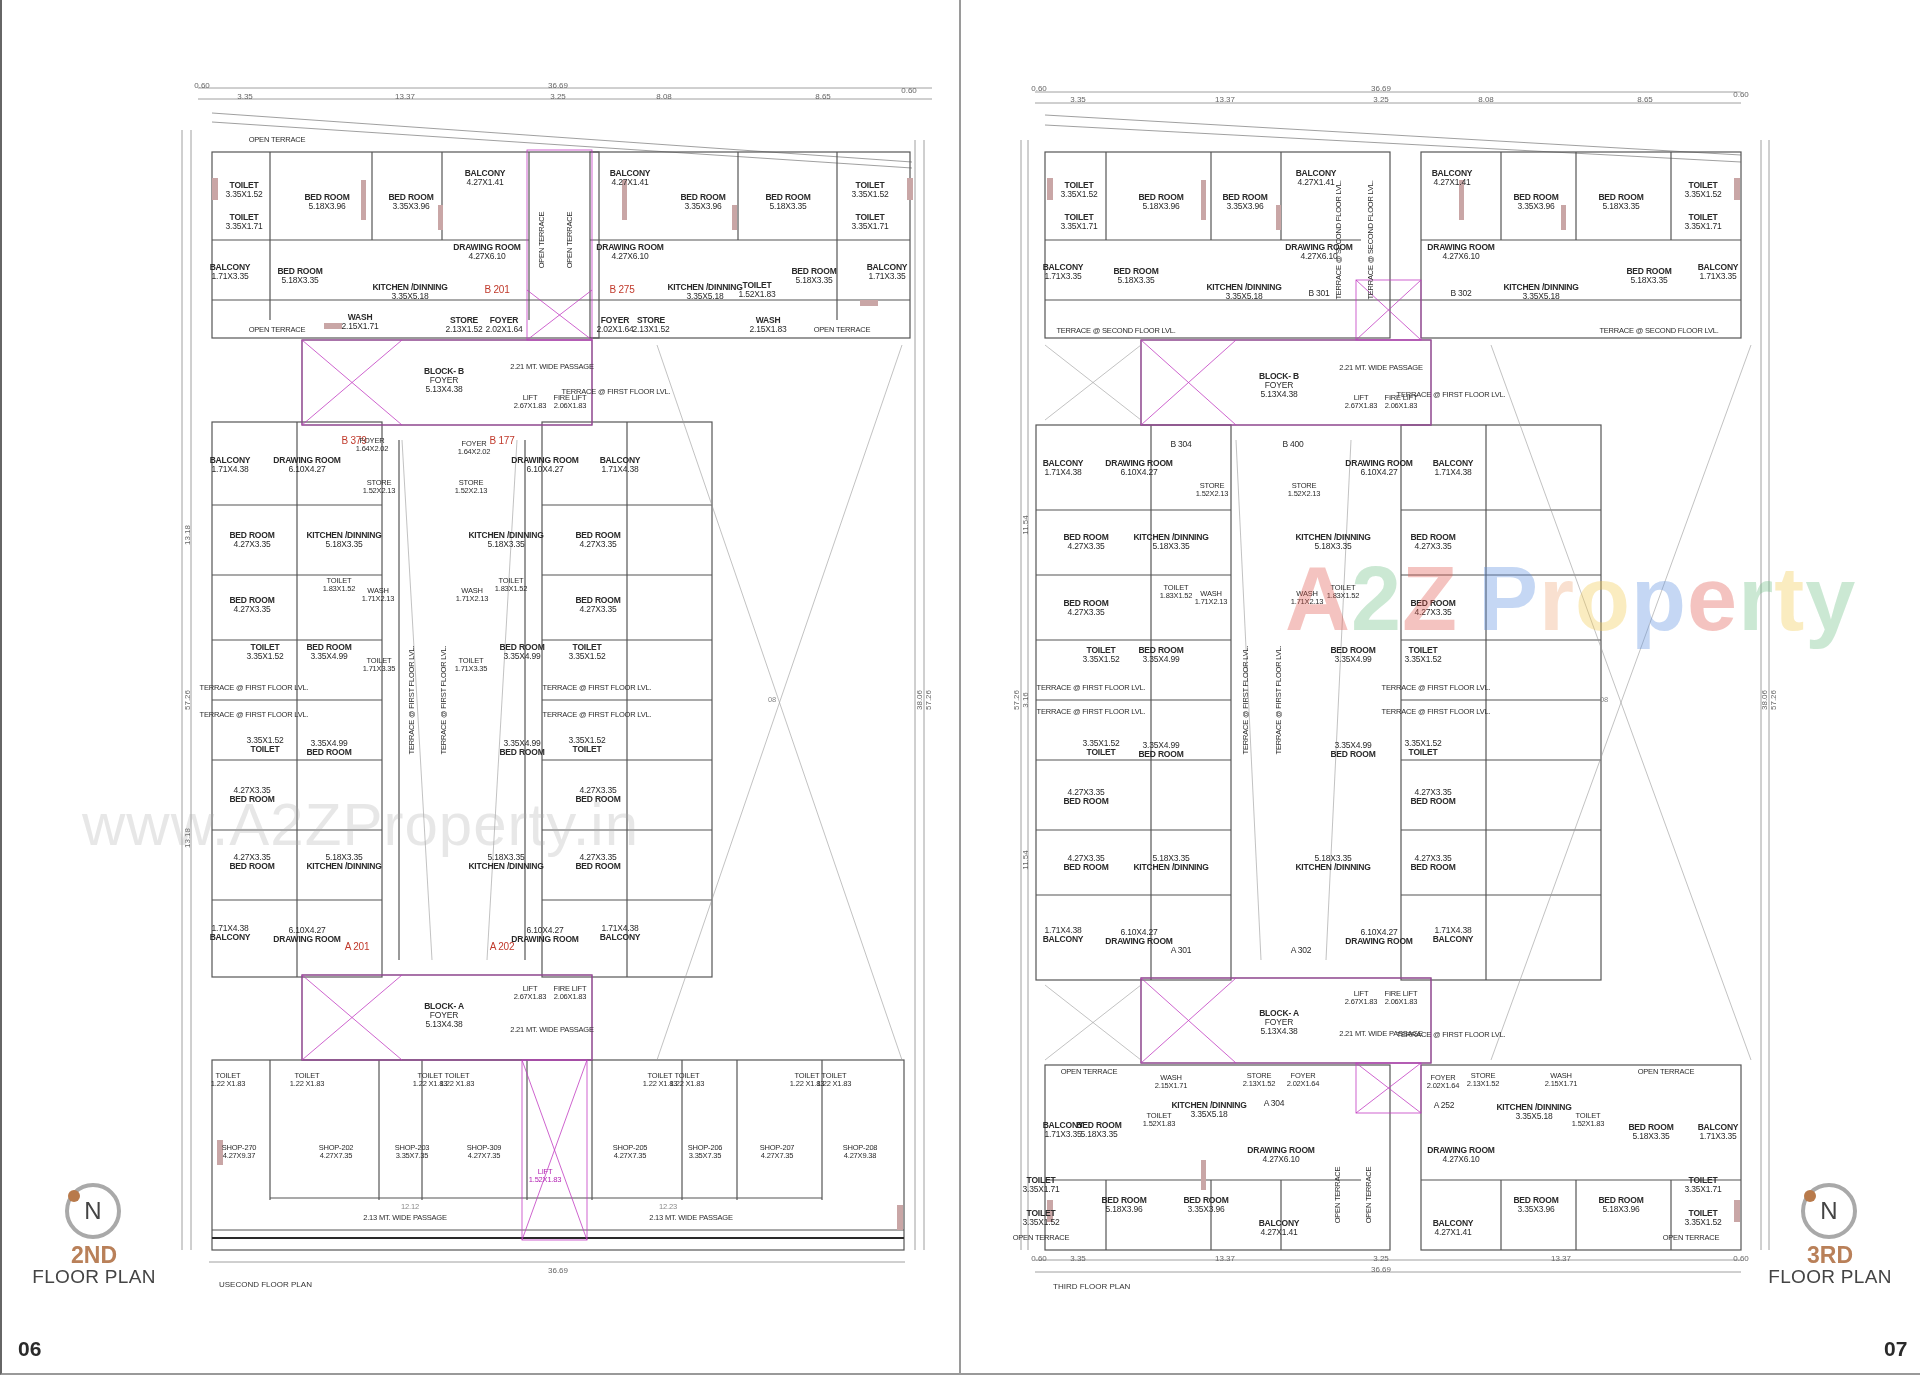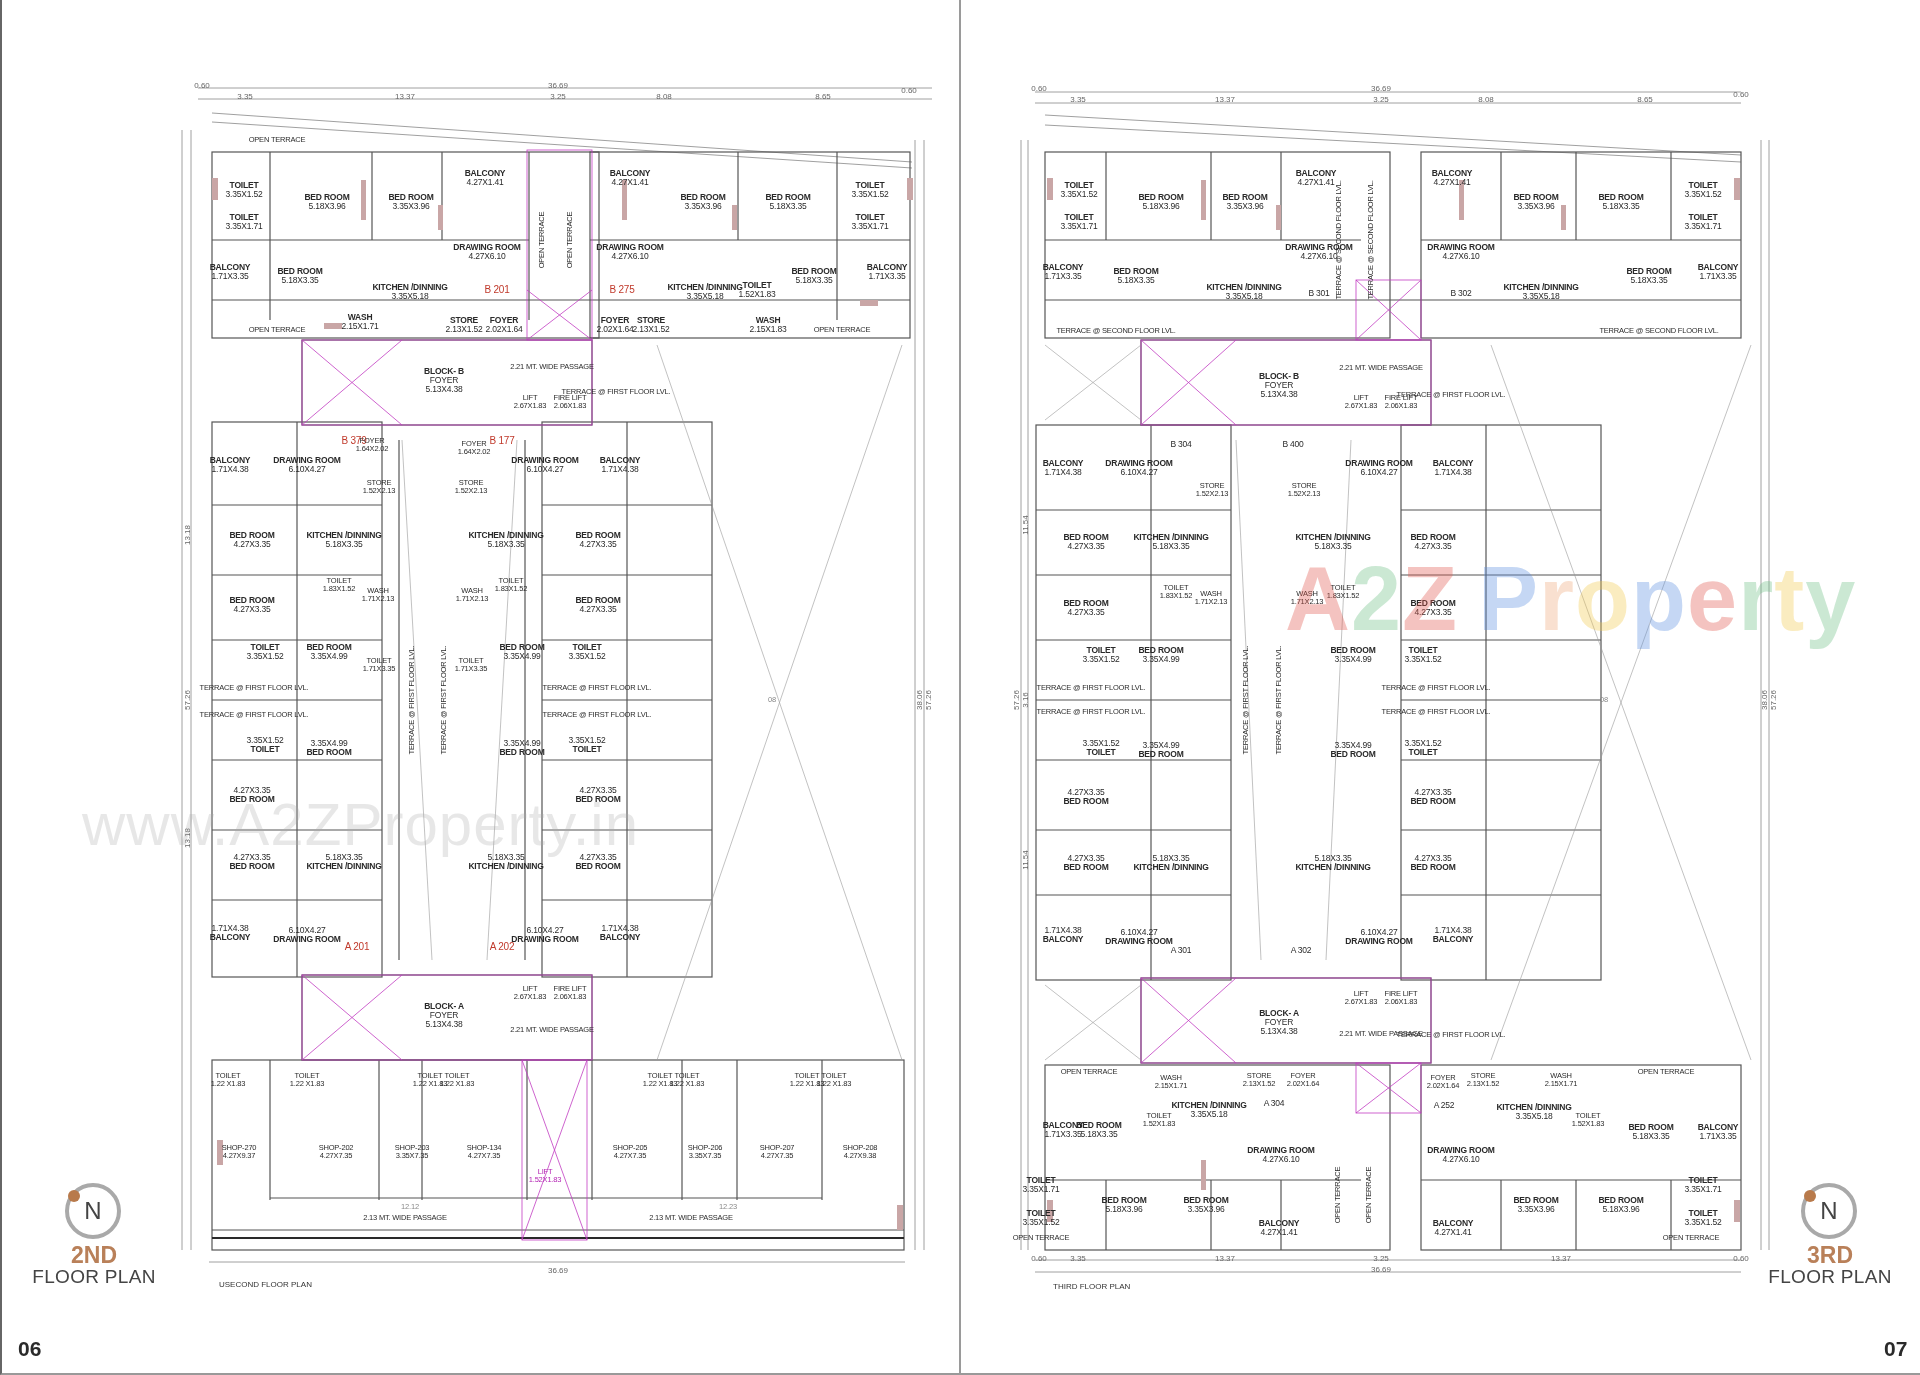--- a/index.html
+++ b/index.html
@@ -261,30 +261,30 @@
   <div class="lbl small" style="left:428px;top:1080px"><span>TOILET</span><span class="dim">1.22 X1.83</span></div>
   <div class="lbl small" style="left:455px;top:1080px"><span>TOILET</span><span class="dim">1.22 X1.83</span></div>
   <div class="lbl small" style="left:658px;top:1080px"><span>TOILET</span><span class="dim">1.22 X1.83</span></div>
   <div class="lbl small" style="left:685px;top:1080px"><span>TOILET</span><span class="dim">1.22 X1.83</span></div>
   <div class="lbl small" style="left:805px;top:1080px"><span>TOILET</span><span class="dim">1.22 X1.83</span></div>
   <div class="lbl small" style="left:832px;top:1080px"><span>TOILET</span><span class="dim">1.22 X1.83</span></div>
 
   <div class="lbl small" style="left:237px;top:1152px"><span>SHOP-270</span><span class="dim">4.27X9.37</span></div>
   <div class="lbl small" style="left:334px;top:1152px"><span>SHOP-202</span><span class="dim">4.27X7.35</span></div>
   <div class="lbl small" style="left:410px;top:1152px"><span>SHOP-203</span><span class="dim">3.35X7.35</span></div>
-  <div class="lbl small" style="left:482px;top:1152px"><span>SHOP-134</span><span class="dim">4.27X7.35</span></div>
+  <div class="lbl small" style="left:482px;top:1152px"><span>SHOP-309</span><span class="dim">4.27X7.35</span></div>
   <div class="lbl small" style="left:628px;top:1152px"><span>SHOP-205</span><span class="dim">4.27X7.35</span></div>
   <div class="lbl small" style="left:703px;top:1152px"><span>SHOP-206</span><span class="dim">3.35X7.35</span></div>
   <div class="lbl small" style="left:775px;top:1152px"><span>SHOP-207</span><span class="dim">4.27X7.35</span></div>
   <div class="lbl small" style="left:858px;top:1152px"><span>SHOP-208</span><span class="dim">4.27X9.38</span></div>
   <div class="lbl small magenta" style="left:543px;top:1176px"><span>LIFT</span><span class="dim">1.52X1.83</span></div>
   <span class="lbl small" style="left:403px;top:1218px">2.13 MT. WIDE PASSAGE</span>
   <span class="lbl grey small" style="left:408px;top:1207px">12.12</span>
   <span class="lbl small" style="left:689px;top:1218px">2.13 MT. WIDE PASSAGE</span>
-  <span class="lbl grey small" style="left:726px;top:1207px">12.23</span>
+  <span class="lbl grey small" style="left:666px;top:1207px">12.23</span>
   <span class="lbl grey small" style="left:770px;top:700px">08</span>
 
   <div class="watermark-url">www.A2ZProperty.in</div>
 
   <div class="compass" style="left:63px;top:1183px">
     <span class="dot"></span>
     <span class="n">N</span>
   </div>
   <div class="floor-num" style="left:92px;top:1242px">2ND</div>
   <div class="floor-sub" style="left:92px;top:1266px">FLOOR PLAN</div>

